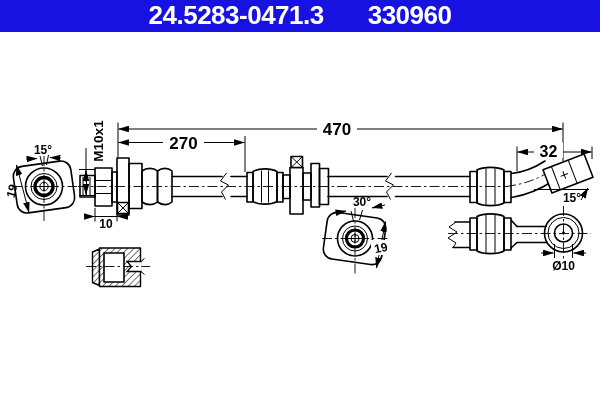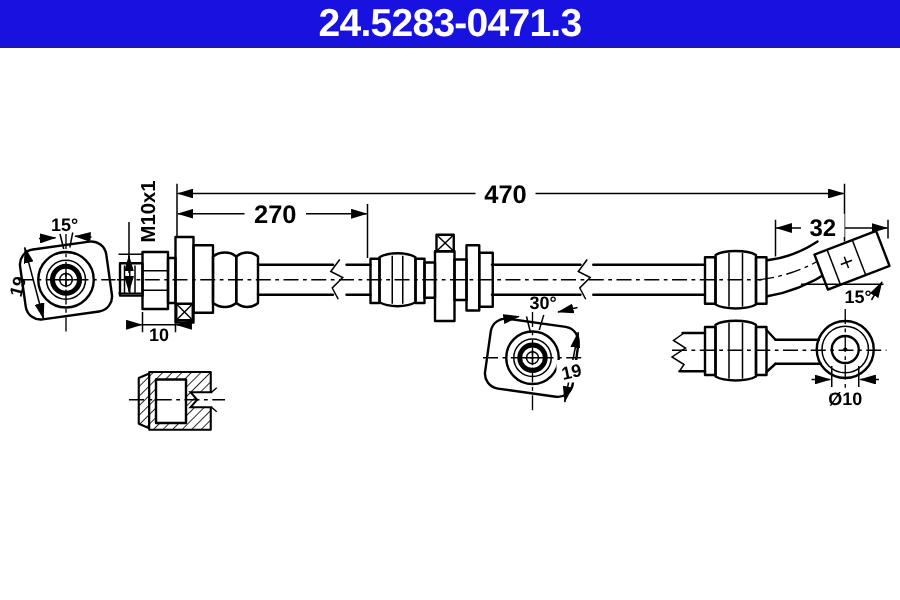--- a/index.html
+++ b/index.html
@@ -18,20 +18,21 @@
   text{fill:#000;font-family:"Liberation Sans",sans-serif;font-weight:bold;}
   .t12{font-size:12px;} .t13{font-size:13.5px;} .t16{font-size:16px;} .t17{font-size:17px;}
 </style>
 </head>
 <body>
 
 <div class="screen">
 
   <header class="titlebar">
     <span>24.5283-0471.3</span>
+    <span>330960</span>
   </header>
 
   <svg width="600" height="400" viewBox="0 0 600 400">
     <defs>
       <marker id="arr" viewBox="0 0 10 6" refX="9.5" refY="3" markerWidth="11" markerHeight="6.6" orient="auto-start-reverse" markerUnits="userSpaceOnUse">
         <path d="M0,0 L10,3 L0,6 Z" fill="#000"></path>
       </marker>
       <pattern id="hatch" width="4.5" height="4.5" patternUnits="userSpaceOnUse" patternTransform="rotate(45)">
         <rect width="4.5" height="4.5" fill="#ffffff"></rect>
         <line x1="0" y1="0" x2="0" y2="4.5" stroke="#000" stroke-width="1.1"></line>

